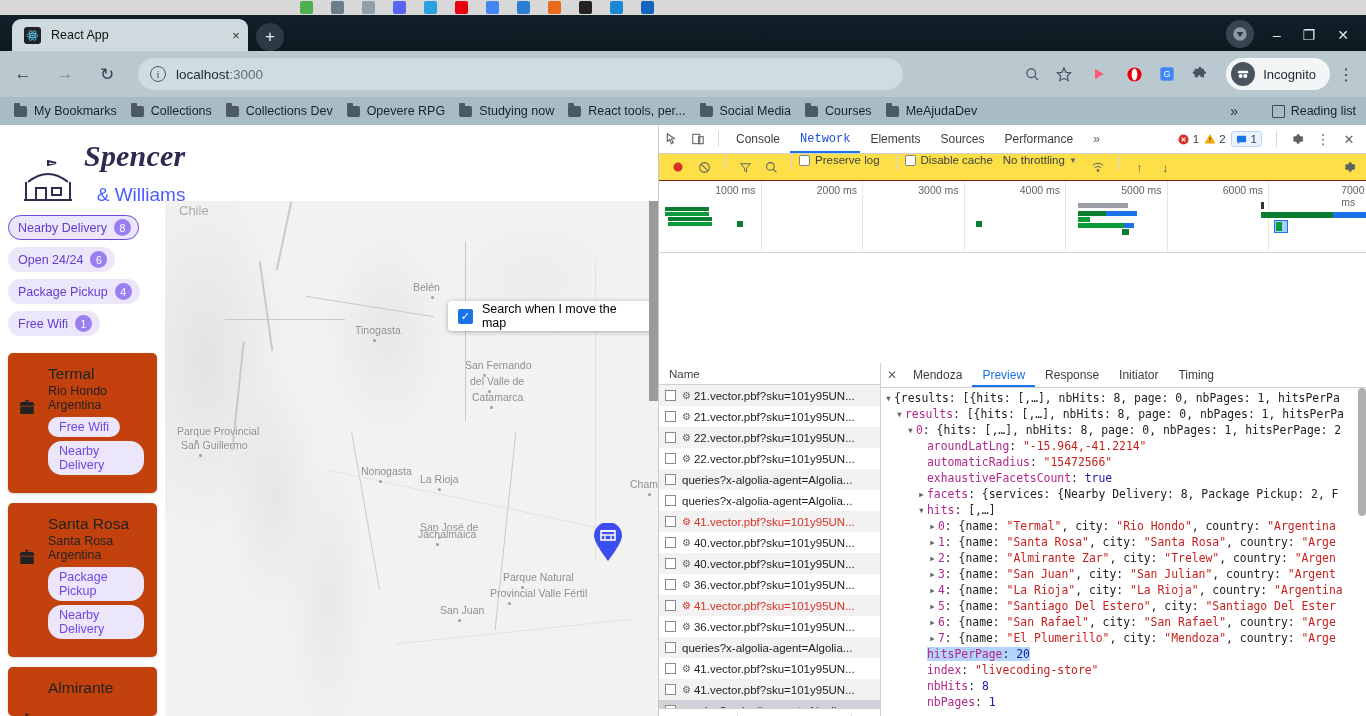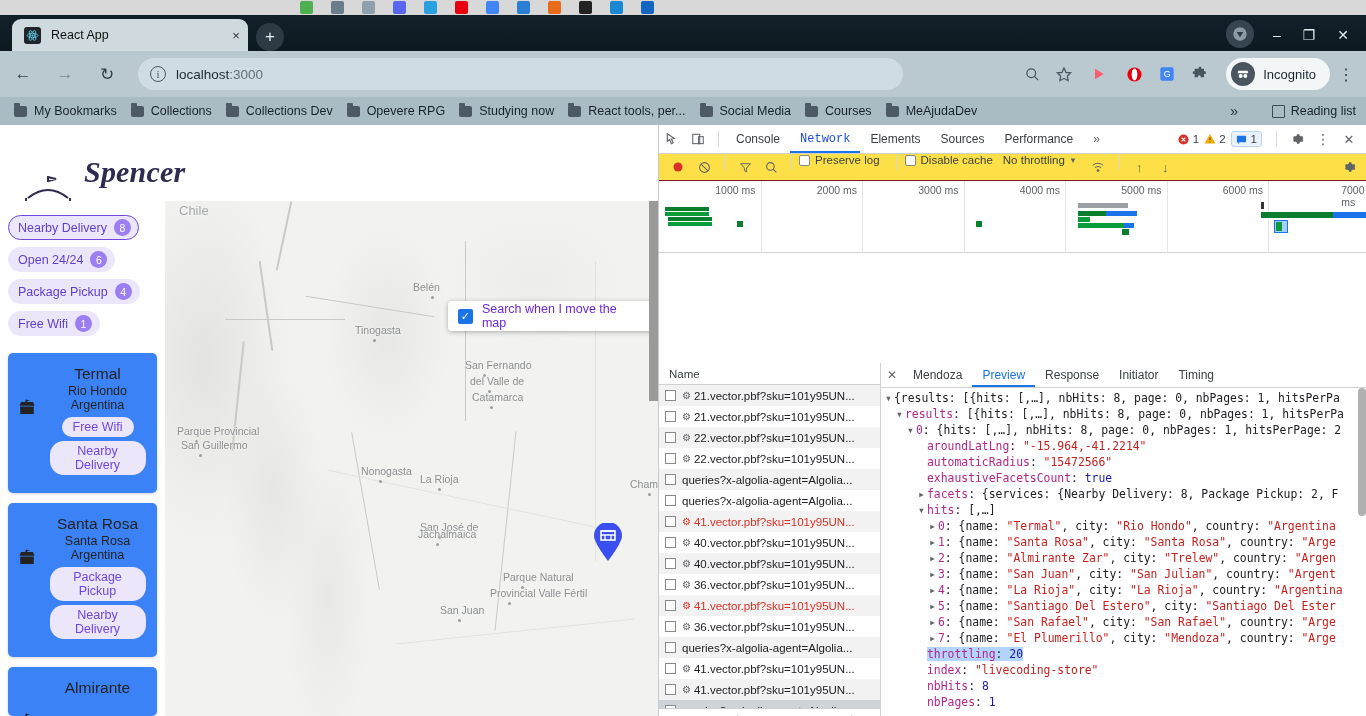--- a/index.html
+++ b/index.html
@@ -56,21 +56,21 @@
   .bm { display:flex; align-items:center; margin-left:14px; font-size:12.5px; color:#15222b; white-space:nowrap; }
   .bm .fold { width:13px; height:11px; background:#4b5a64; border-radius:1px 2px 2px 2px; margin-right:7px;
      position:relative; }
   .bm .fold:after{content:"";position:absolute;left:0;top:-3px;width:6px;height:3px;background:#4b5a64;border-radius:1px 1px 0 0;}
   #bm-overflow { position:absolute; right:128px; font-size:14px; color:#22303a; }
   #reading-list { position:absolute; right:10px; display:flex; align-items:center; font-size:12.5px; color:#15222b; }
   #reading-list .rlic { width:13px; height:13px; border:1.3px solid #3b4a54; margin-right:6px; border-radius:1px; }
   
   #viewport { position:absolute; top:110px; left:0; width:658px; height:606px; background:#fff; overflow:hidden; }
   
-  #site-header { position:absolute; top:16px; left:0; width:658px; height:76px; background:#fff; }
+  #site-header { position:absolute; top:0; left:0; width:658px; height:76px; background:#fff; }
   #logo-wrap { position:absolute; left:22px; top:16px; display:flex; align-items:flex-end; }
   #logo-mark { width:52px; height:44px; }
   #logo-text { margin-left:10px; line-height:1; }
   #logo-text .t1 { font-family:"Liberation Serif", serif; font-style:italic; font-weight:bold;
      font-size:30px; color:#2e2b50; letter-spacing:.2px; }
   #logo-text .t2 { font-size:19px; color:#4a5cff; margin-top:14px; text-align:right; }
   
   #map { position:absolute; top:76px; left:165px; width:493px; height:530px;
      background:#f1f1f0; overflow:hidden; }
   #map .terrain { position:absolute; inset:0;
@@ -86,32 +86,32 @@
   .mlabel.big { font-size:13px; color:#a7a9ab; }
   .mdot { position:absolute; width:3px; height:3px; background:#9a9c9e; border-radius:50%; }
   .mroad { position:absolute; background:#e2e2e0; }
   .mborder { position:absolute; background:#c9c9c7; }
   .pin { position:absolute; width:30px; height:38px; }
   #searchmove { position:absolute; left:283px; top:100px; height:30px; background:#fff;
      border-radius:4px; box-shadow:0 1px 5px rgba(0,0,0,.3); display:flex; align-items:center;
      padding:0 14px 0 10px; }
   #searchmove .cb { width:15px; height:15px; background:#1b73e8; border-radius:2px;
      display:flex; align-items:center; justify-content:center; color:#fff; font-size:11px; }
-  #searchmove .lbl { margin-left:9px; font-size:12.5px; color:#6d28d9; }
+  #searchmove .lbl { margin-left:9px; font-size:12.5px; color:#000000; }
   
   #sidebar { position:absolute; top:76px; left:0; width:165px; height:530px; background:#fff;
      overflow:hidden; }
   #facets { padding:14px 0 0 8px; }
   .facet { display:inline-flex; align-items:center; background:#ece6fb; color:#5b3fd0;
      border-radius:16px; padding:4px 8px 4px 10px; font-size:12.5px; margin-bottom:7px; }
   .facet.active { background:#ece6fb; border:1.5px solid #6f46e0; padding:3px 7px 3px 9px; }
   .facet .cnt { margin-left:7px; min-width:17px; height:17px; border-radius:50%; background:#9b7ef0;
      color:#fff; font-size:10.5px; display:flex; align-items:center; justify-content:center; padding:0 4px; }
-  .store-card { margin:10px 8px 0 8px; background:#3b82f6; border-radius:5px;
-     box-shadow:0 1px 3px rgba(0,0,0,.18); padding:12px 10px 14px 10px; position:relative;text-align:center; }
+  .store-card { margin:10px 8px 0 8px; background:#c2410c; border-radius:5px;
+     box-shadow:0 1px 3px rgba(0,0,0,.18); padding:12px 10px 14px 10px; position:relative; }
   .store-card .sicon { position:absolute; left:10px; top:46px; width:18px; height:18px; }
   .store-card .sname { font-size:15.5px; color:#222; margin-left:30px; }
   .store-card .scity { font-size:12.5px; color:#222; margin-left:30px; margin-top:1px; }
   .store-card .scountry { font-size:12.5px; color:#222; margin-left:30px; }
   .store-card .tags { margin-left:30px; margin-top:5px; }
   .stag { display:inline-block; background:#ece6fb; color:#6f46e0; border-radius:14px;
      padding:3px 11px; font-size:12.5px; margin-bottom:4px; max-width:96px; }
   
   #vp-scroll-v { position:absolute; right:0; top:110px; width:11px; height:606px; background:#f0f0f0; }
   #vp-scroll-v .thumb { position:absolute; left:2px; top:60px; width:7px; height:120px;
@@ -714,21 +714,21 @@
             <div class="jline" style="padding-left: 37px;"><span class="arrow">▸</span><span class="k">facets</span><span class="p">: {services: {Nearby Delivery: 8, Package Pickup: 2, F</span></div>
             <div class="jline" style="padding-left: 37px;"><span class="arrow">▾</span><span class="k">hits</span><span class="p">: [,…]</span></div>
             <div class="jline" style="padding-left: 48px;"><span class="arrow">▸</span><span class="k">0</span><span class="p">: {name: </span><span class="s">"Termal"</span><span class="p">, city: </span><span class="s">"Rio Hondo"</span><span class="p">, country: </span><span class="s">"Argentina</span></div>
             <div class="jline" style="padding-left: 48px;"><span class="arrow">▸</span><span class="k">1</span><span class="p">: {name: </span><span class="s">"Santa Rosa"</span><span class="p">, city: </span><span class="s">"Santa Rosa"</span><span class="p">, country: </span><span class="s">"Arge</span></div>
             <div class="jline" style="padding-left: 48px;"><span class="arrow">▸</span><span class="k">2</span><span class="p">: {name: </span><span class="s">"Almirante Zar"</span><span class="p">, city: </span><span class="s">"Trelew"</span><span class="p">, country: </span><span class="s">"Argen</span></div>
             <div class="jline" style="padding-left: 48px;"><span class="arrow">▸</span><span class="k">3</span><span class="p">: {name: </span><span class="s">"San Juan"</span><span class="p">, city: </span><span class="s">"San Julian"</span><span class="p">, country: </span><span class="s">"Argent</span></div>
             <div class="jline" style="padding-left: 48px;"><span class="arrow">▸</span><span class="k">4</span><span class="p">: {name: </span><span class="s">"La Rioja"</span><span class="p">, city: </span><span class="s">"La Rioja"</span><span class="p">, country: </span><span class="s">"Argentina</span></div>
             <div class="jline" style="padding-left: 48px;"><span class="arrow">▸</span><span class="k">5</span><span class="p">: {name: </span><span class="s">"Santiago Del Estero"</span><span class="p">, city: </span><span class="s">"Santiago Del Ester</span></div>
             <div class="jline" style="padding-left: 48px;"><span class="arrow">▸</span><span class="k">6</span><span class="p">: {name: </span><span class="s">"San Rafael"</span><span class="p">, city: </span><span class="s">"San Rafael"</span><span class="p">, country: </span><span class="s">"Arge</span></div>
             <div class="jline" style="padding-left: 48px;"><span class="arrow">▸</span><span class="k">7</span><span class="p">: {name: </span><span class="s">"El Plumerillo"</span><span class="p">, city: </span><span class="s">"Mendoza"</span><span class="p">, country: </span><span class="s">"Arge</span></div>
-            <div class="jline" style="padding-left: 37px;"><span class="arrow"></span><span class="hl"><span class="k">throttling</span><span class="p">: </span><span class="n">20</span></span></div>
+            <div class="jline" style="padding-left: 37px;"><span class="arrow"></span><span class="hl"><span class="k">hitsPerPage</span><span class="p">: </span><span class="n">20</span></span></div>
             <div class="jline" style="padding-left: 37px;"><span class="arrow"></span><span class="k">index</span><span class="p">: </span><span class="s">"livecoding-store"</span></div>
             <div class="jline" style="padding-left: 37px;"><span class="arrow"></span><span class="k">nbHits</span><span class="p">: </span><span class="n">8</span></div>
             <div class="jline" style="padding-left: 37px;"><span class="arrow"></span><span class="k">nbPages</span><span class="p">: </span><span class="n">1</span></div>
           </div>
         <div id="json-scroll">
             <div class="thumb"></div>
           </div>
       </div>
     </div>
   </div>

